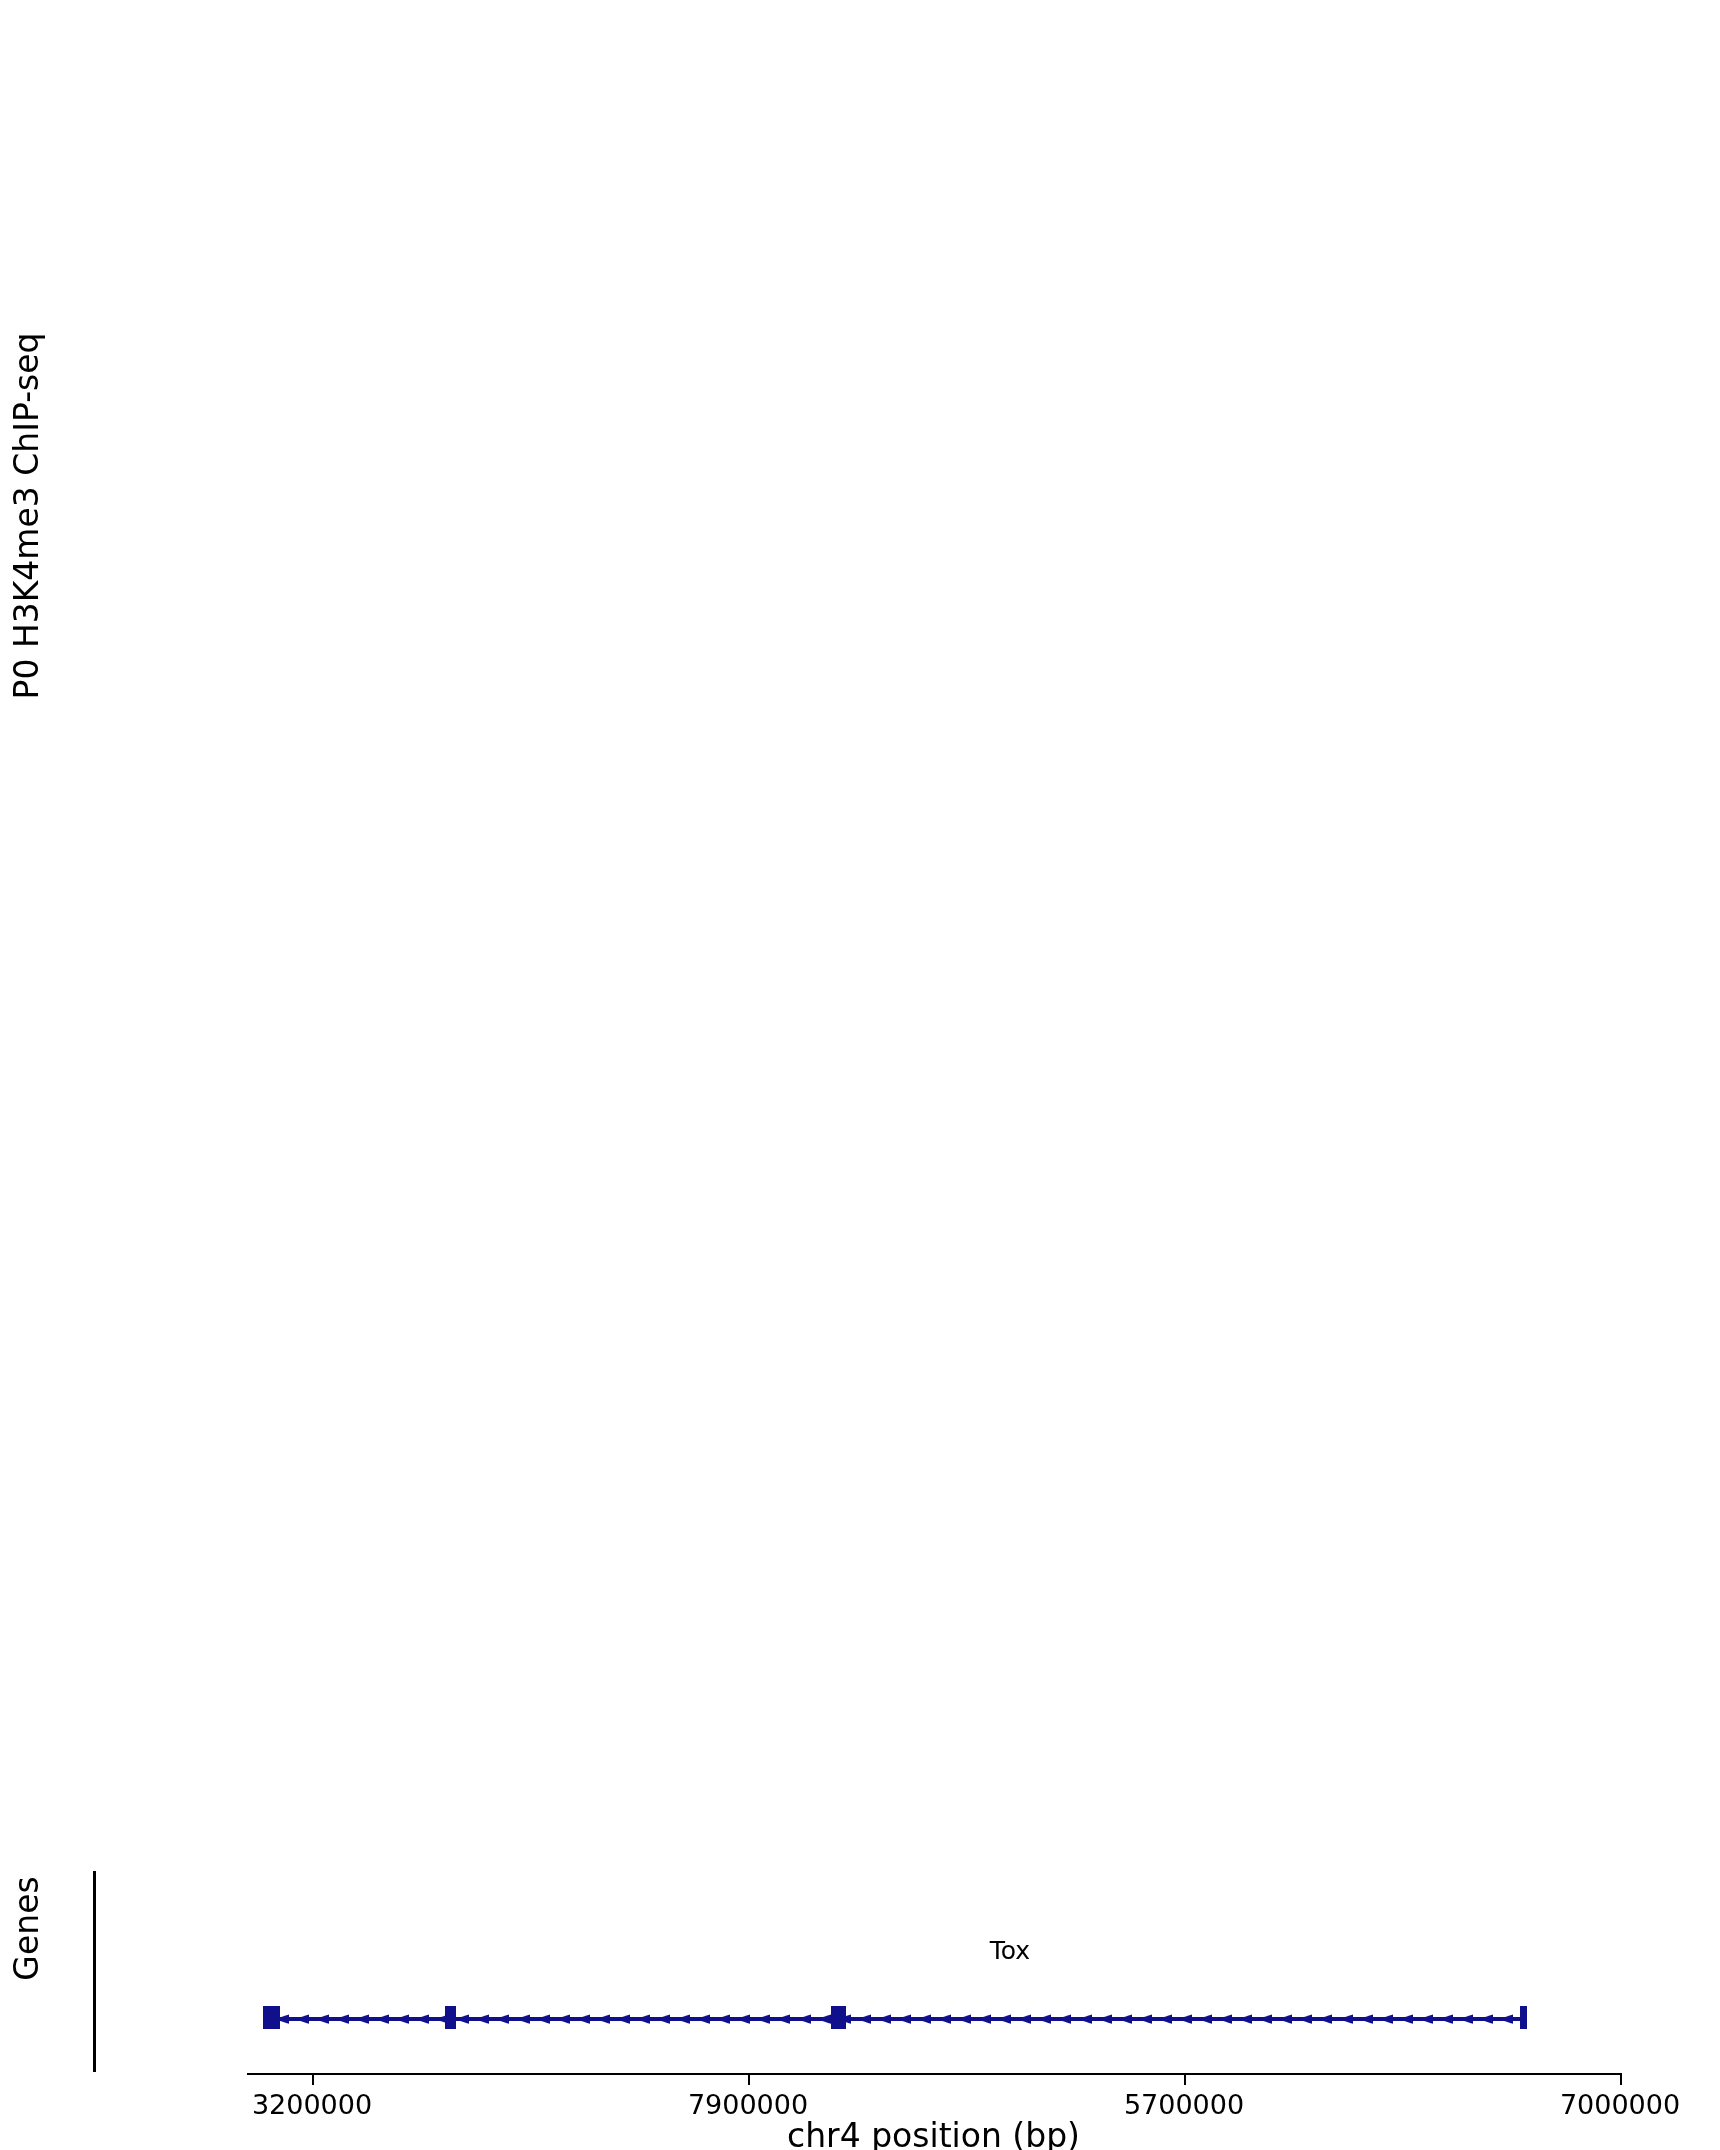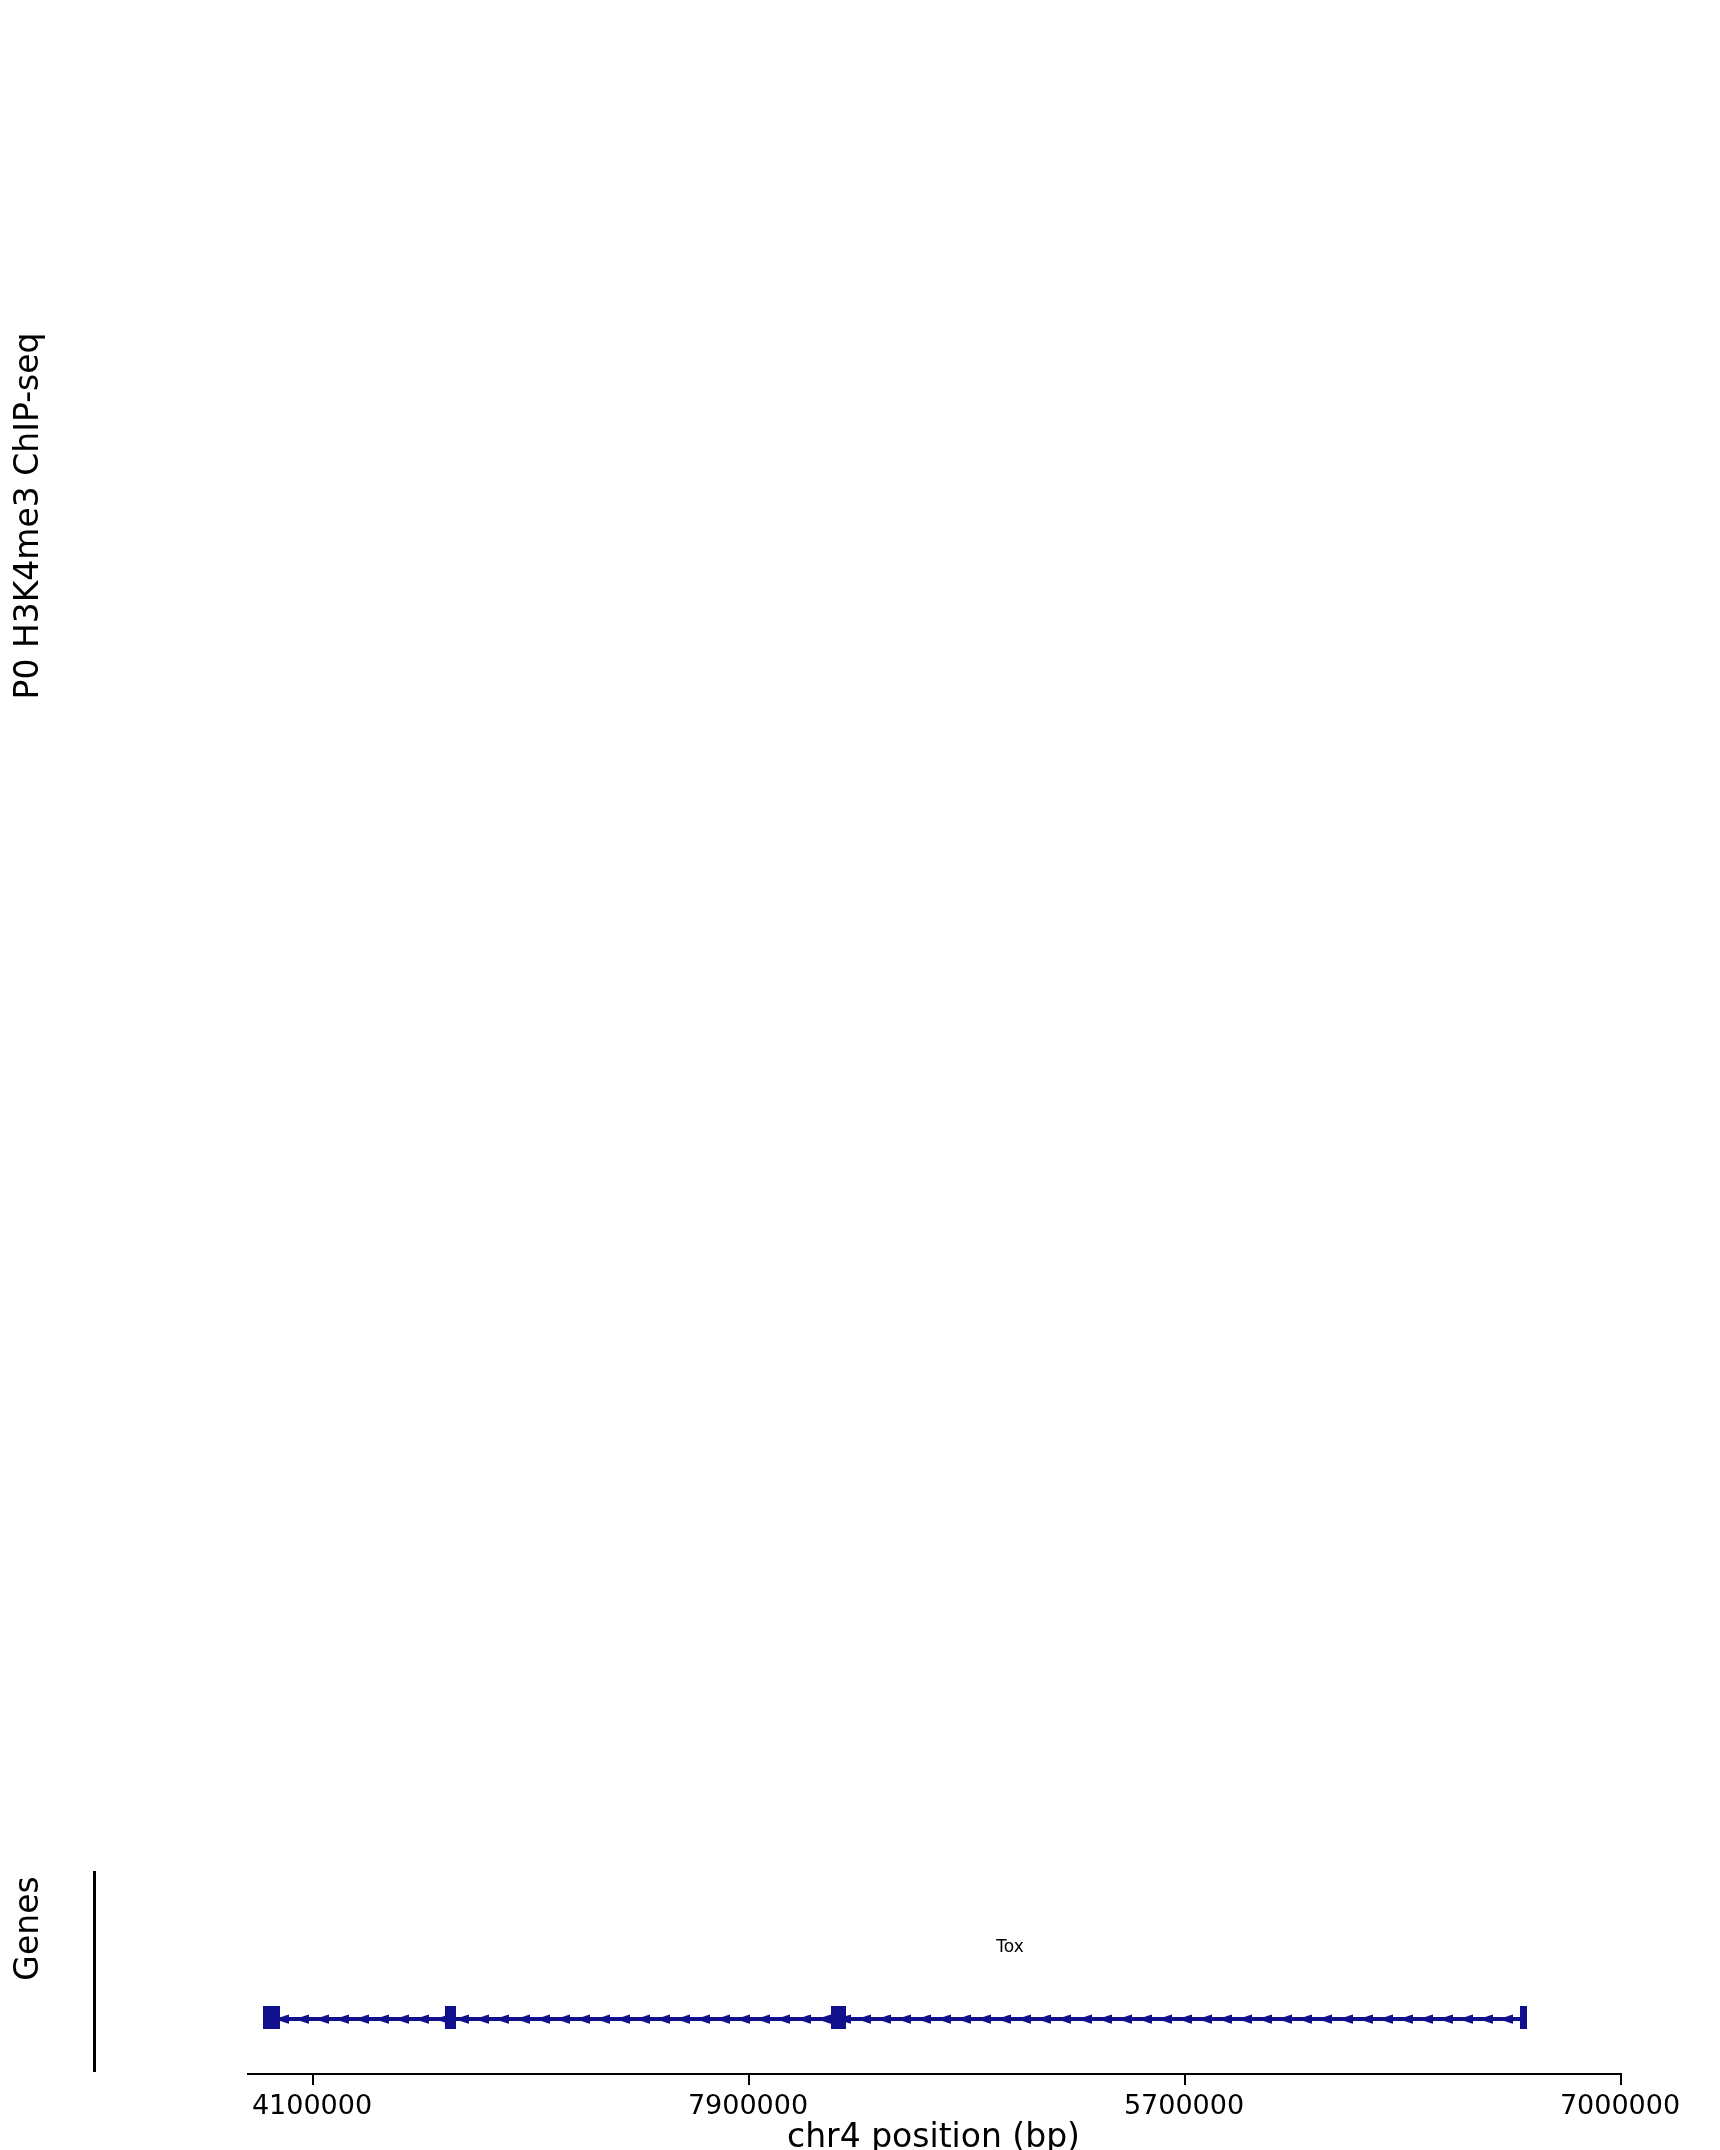--- a/index.html
+++ b/index.html
@@ -63,21 +63,21 @@
   }
   #gene-row {
     position: absolute;
     left: 154px;
     right: 0;
     top: 0;
     bottom: 0;
   }
   .gene-name {
     position: absolute;
-    font-size: 17px;
+    font-size: 25px;
     white-space: nowrap;
     transform: translateX(-50%);
   }
   .gene-line {
     position: absolute;
     height: 3.6px;
     background: #10108c;
   }
   .gene-exon {
     position: absolute;
@@ -212,21 +212,21 @@
         <div class="gene-arrow" style="left: 1199px; top: 147px;">◄</div>
         <div class="gene-arrow" style="left: 1219px; top: 147px;">◄</div>
         <div class="gene-arrow" style="left: 1239px; top: 147px;">◄</div>
         <div class="gene-arrow" style="left: 1259px; top: 147px;">◄</div>
       </div>
   </div>
 
   <div id="xaxis">
     <div class="spine"></div>
   <div class="xtick" style="left: 65px;"></div>
-      <div class="xticklabel" style="left: 65px;">4100000</div>
+      <div class="xticklabel" style="left: 65px;">3200000</div>
       <div class="xtick" style="left: 501px;"></div>
       <div class="xticklabel" style="left: 501px;">7900000</div>
       <div class="xtick" style="left: 937px;"></div>
       <div class="xticklabel" style="left: 937px;">5700000</div>
       <div class="xtick" style="left: 1373px;"></div>
       <div class="xticklabel" style="left: 1373px;">7000000</div>
     </div>
   <div id="xlabel">chr4 position (bp)</div>
 
 </div>

